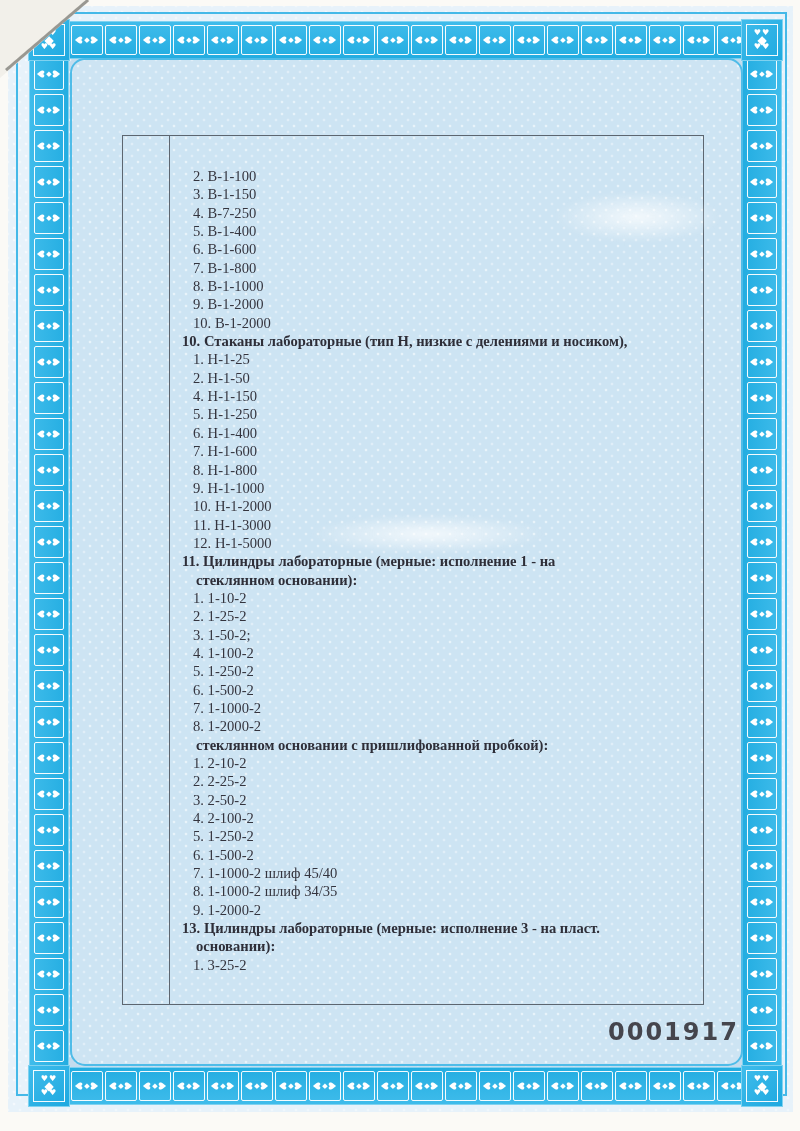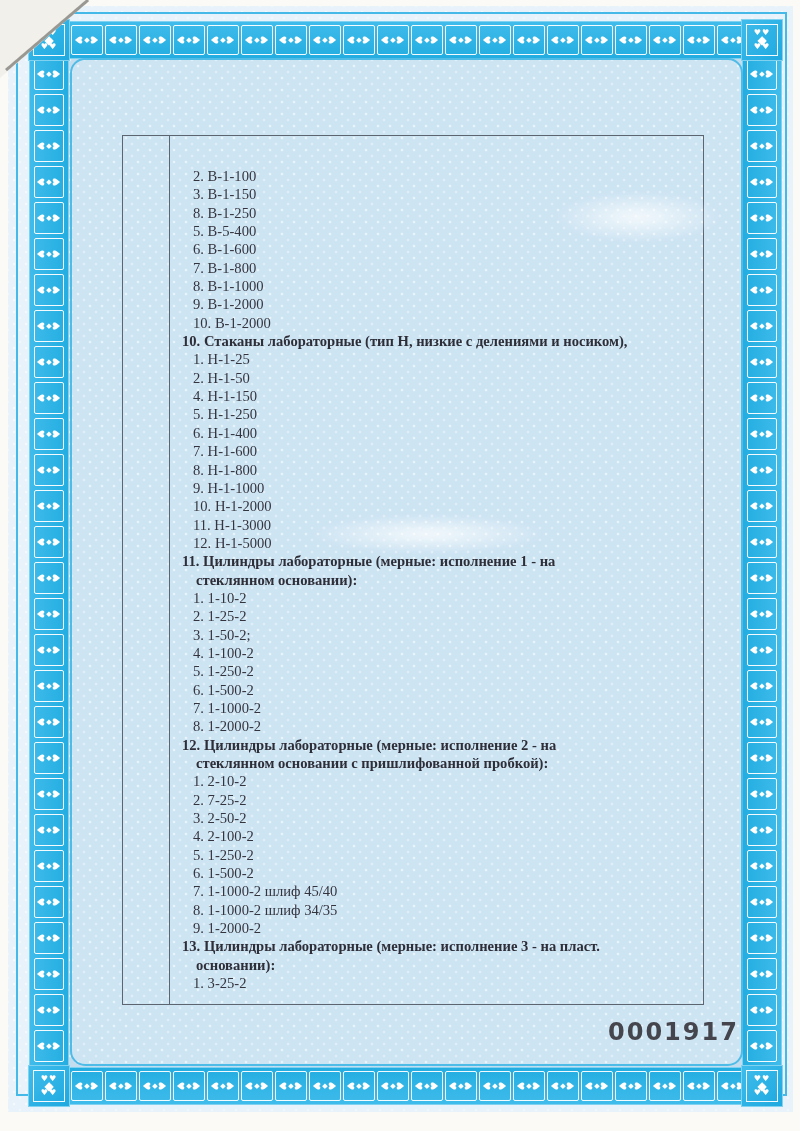--- a/index.html
+++ b/index.html
@@ -661,22 +661,22 @@
       </div>
   </div>
 
   <div class="panel dotted"></div>
 
   <div class="ctable"></div>
 
   <div class="content">
       <div class="line sub">2. В-1-100</div>
       <div class="line sub">3. В-1-150</div>
-      <div class="line sub">8. В-1-250</div>
-      <div class="line sub">5. В-5-400</div>
+      <div class="line sub">4. В-7-250</div>
+      <div class="line sub">5. В-1-400</div>
       <div class="line sub">6. В-1-600</div>
       <div class="line sub">7. В-1-800</div>
       <div class="line sub">8. В-1-1000</div>
       <div class="line sub">9. В-1-2000</div>
       <div class="line sub">10. В-1-2000</div>
       <div class="line head">10. Стаканы лабораторные (тип Н, низкие с делениями и носиком),</div>
       <div class="line sub">1. Н-1-25</div>
       <div class="line sub">2. Н-1-50</div>
       <div class="line sub">4. Н-1-150</div>
       <div class="line sub">5. Н-1-250</div>
@@ -690,24 +690,23 @@
       <div class="line head">11. Цилиндры лабораторные (мерные: исполнение 1 - на</div>
       <div class="line head-cont">стеклянном основании):</div>
       <div class="line sub">1. 1-10-2</div>
       <div class="line sub">2. 1-25-2</div>
       <div class="line sub">3. 1-50-2;</div>
       <div class="line sub">4. 1-100-2</div>
       <div class="line sub">5. 1-250-2</div>
       <div class="line sub">6. 1-500-2</div>
       <div class="line sub">7. 1-1000-2</div>
       <div class="line sub">8. 1-2000-2</div>
-      <div class="line head">12. Цилиндры лабораторные (мерные: исполнение 2 - на</div>
       <div class="line head-cont">стеклянном основании с пришлифованной пробкой):</div>
       <div class="line sub">1. 2-10-2</div>
-      <div class="line sub">2. 7-25-2</div>
+      <div class="line sub">2. 2-25-2</div>
       <div class="line sub">3. 2-50-2</div>
       <div class="line sub">4. 2-100-2</div>
       <div class="line sub">5. 1-250-2</div>
       <div class="line sub">6. 1-500-2</div>
       <div class="line sub">7. 1-1000-2 шлиф 45/40</div>
       <div class="line sub">8. 1-1000-2 шлиф 34/35</div>
       <div class="line sub">9. 1-2000-2</div>
       <div class="line head">13. Цилиндры лабораторные (мерные: исполнение 3 - на пласт.</div>
       <div class="line head-cont">основании):</div>
       <div class="line sub">1. 3-25-2</div>

